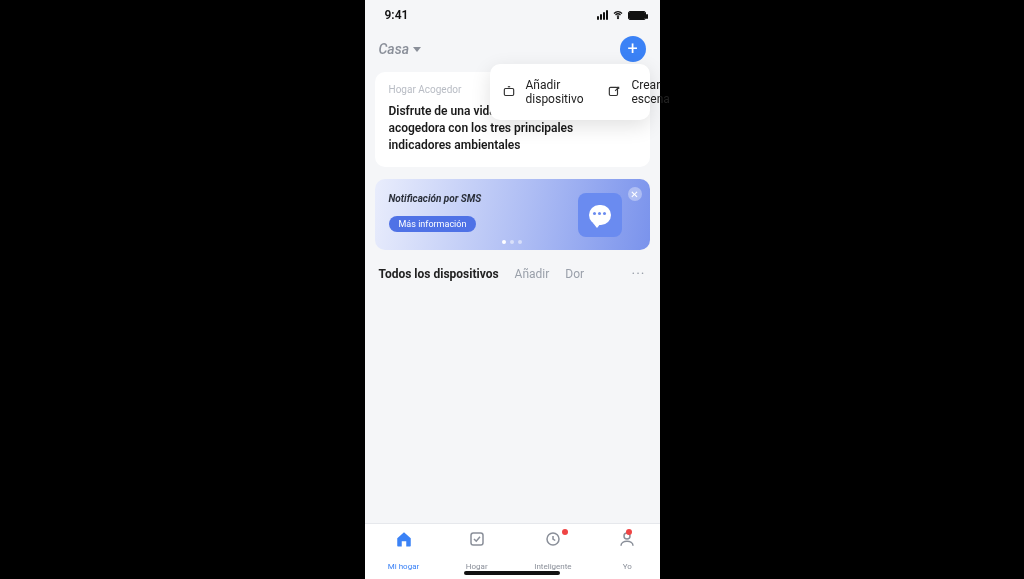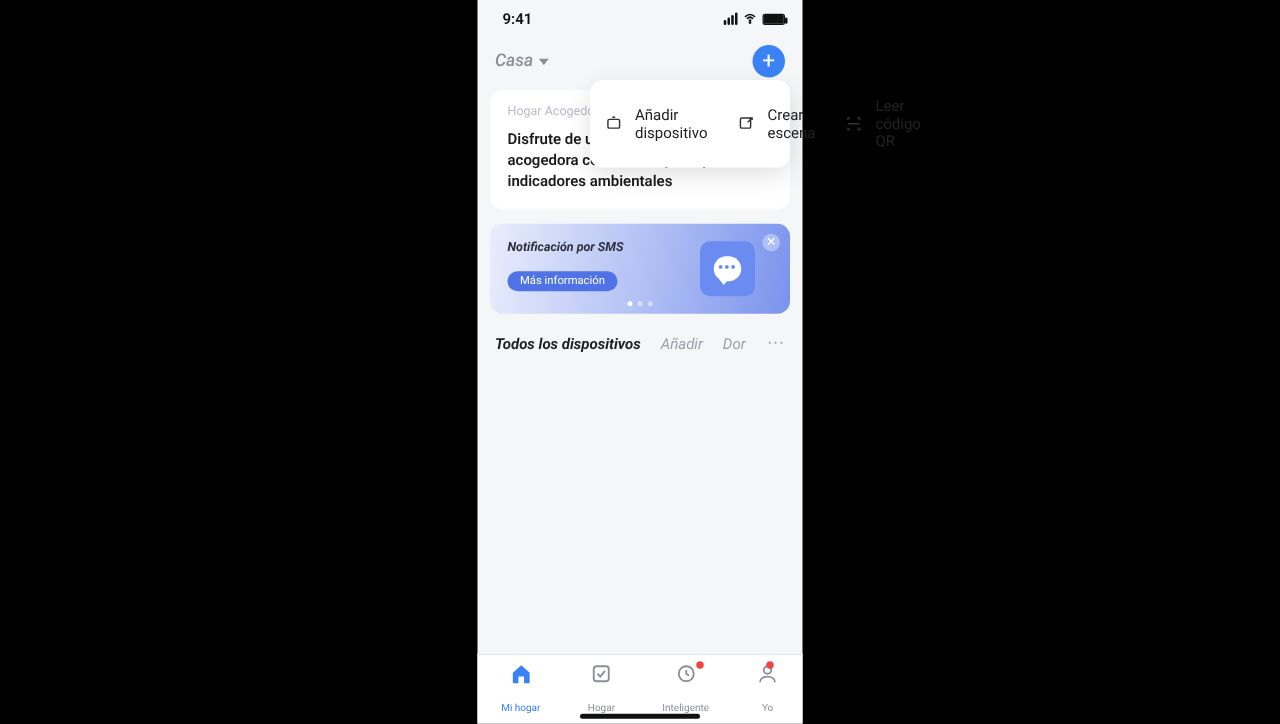--- a/index.html
+++ b/index.html
@@ -7,21 +7,21 @@
     width: 1024px;
     height: 579px;
     background: #000;
     font-family: -apple-system, BlinkMacSystemFont, "Segoe UI", Roboto, sans-serif;
     display: flex;
     justify-content: center;
     align-items: flex-start;
     overflow: hidden;
   }
   .phone {
-    width: 260px;
+    width: 295px;
     height: 579px;
     background: #f5f6f8;
     position: relative;
     display: flex;
     flex-direction: column;
   }
   
   .status-bar {
     height: 30px;
     display: flex;
@@ -112,21 +112,21 @@
   .speech{ width:22px;height:20px;background:#fff;border-radius:50%/55%;position:relative;}
   .speech::after{content:"";position:absolute;bottom:-3px;left:4px;width:0;height:0;border-left:4px solid transparent;border-right:4px solid transparent;border-top:5px solid #fff;}
   .speech-dots{position:absolute;top:7px;left:4px;display:flex;gap:2px;}
   .speech-dots span{width:3px;height:3px;border-radius:50%;background:#6a8bf0;}
   .banner-dots{position:absolute;bottom:6px;left:50%;transform:translateX(-50%);display:flex;gap:4px;}
   .banner-dots span{width:4px;height:4px;border-radius:50%;background:rgba(255,255,255,0.5);}
   .banner-dots span.active{background:#fff;}
 
   
   .tabs{ display:flex; align-items:center; gap:16px; padding:2px 4px 10px; font-size:12px; }
-  .tab{ color:#9aa0aa; white-space:nowrap;font-style:italic; }
+  .tab{ color:#9aa0aa; white-space:nowrap; }
   .tab.active{ color:#222; font-weight:700; }
   .tabs-more{ margin-left:auto; color:#9aa0aa; letter-spacing:1px; font-size:14px;}
 
   
   .device-row{ display:flex; align-items:center; gap:10px; padding:6px 4px; margin-top:8px;}
   .device-icon{
     width:38px;height:38px;background:#b8f0dd;border-radius:8px;position:relative;
     display:flex;align-items:center;justify-content:center;
   }
   .device-icon-inner{width:20px;height:20px;background:#fff;border-radius:4px;}
@@ -238,27 +238,20 @@
       <span>Añadir dispositivo</span>
     </div>
     <div class="dropdown-item">
       <svg viewBox="0 0 24 24" fill="none" stroke="#333" stroke-width="2">
         <rect x="4" y="4" width="14" height="14" rx="2"></rect>
           <path d="M14 10l6-6"></path>
           <path d="M17 4h3v3"></path>
       </svg>
       <span>Crear escena</span>
     </div>
-    <div class="dropdown-item">
-      <svg viewBox="0 0 24 24" fill="none" stroke="#333" stroke-width="2">
-        <path d="M4 7V4h3M20 7V4h-3M4 17v3h3M20 17v3h-3"></path>
-          <path d="M4 12h16"></path>
-      </svg>
-      <span>Leer código QR</span>
-    </div>
   </div>
 
   <div class="tabbar">
     <div class="tabbar-item active">
       <svg viewBox="0 0 24 24" fill="#3b82f6">
           <path d="M3 11l9-8 9 8v10a1 1 0 01-1 1h-5v-7h-6v7H4a1 1 0 01-1-1V11z"></path>
         </svg>
       <span>Mi hogar</span>
     </div>
     <div class="tabbar-item">

